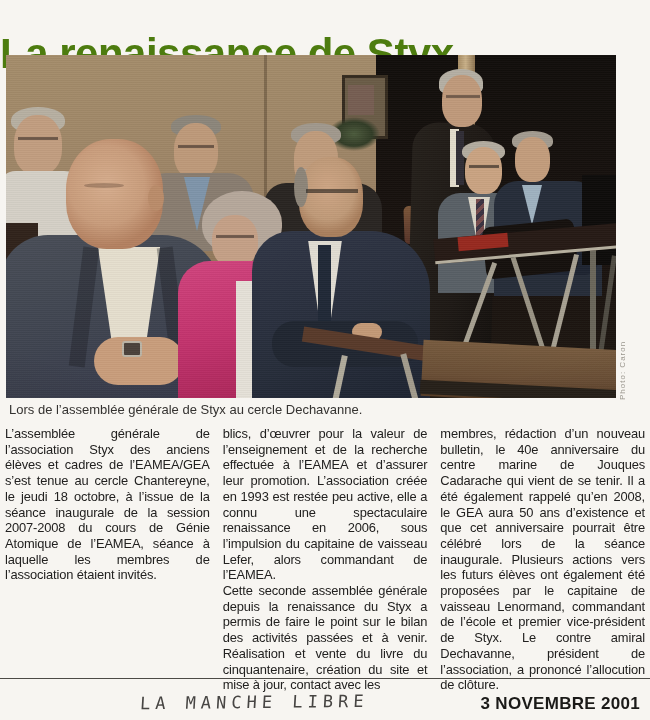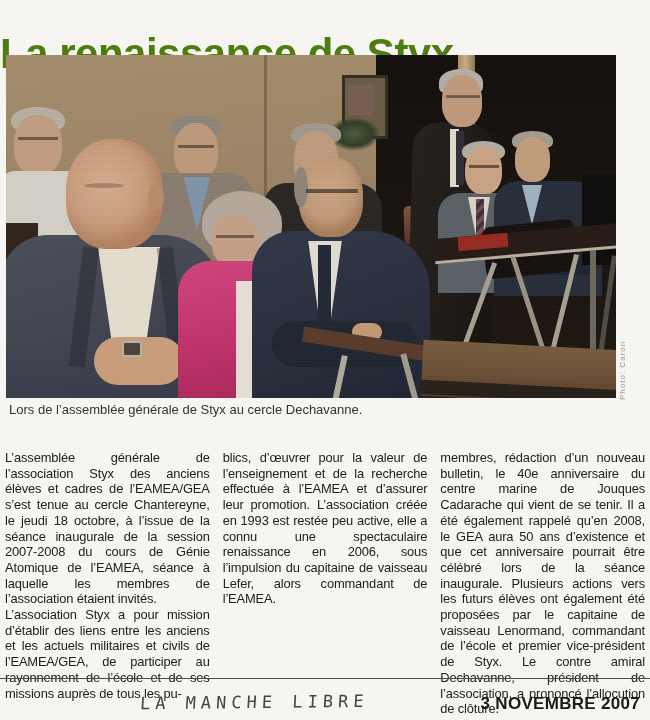--- a/index.html
+++ b/index.html
@@ -164,21 +164,21 @@
   .caption{
     position:absolute;left:9px;top:402px;width:600px;
     font-size:13px;color:var(--caption-ink,#343230);
   }
 
   
   .columns{
     position:absolute;left:5px;top:426px;width:640px;
     display:flex;gap:13px;
   }
-  .col{flex:1 1 0;margin-top:24px;}
+  .col{flex:1 1 0;}
   .para{
     margin:0;
     font-size:12.9px;line-height:15.7px;font-weight:500;
     text-align:justify;letter-spacing:-0.15px;
     color:#222120;
   }
 
   
   .footer-rule{position:absolute;left:0;top:678px;width:650px;height:0;border-top:1.5px solid #4c4a46;}
   .handwritten{
@@ -295,27 +295,27 @@
     <div class="grain"></div>
   </div>
 
   <div class="photo-credit">Photo: Caron</div>
 
   <div class="caption">Lors de l’assemblée générale de Styx au cercle Dechavanne.</div>
 
   <div class="columns">
     <div class="col">
         <p class="para">L’assemblée générale de l’association Styx des anciens élèves et cadres de l’EAMEA/GEA s’est tenue au cercle Chantereyne, le jeudi 18 octobre, à l’issue de la séance inaugurale de la session 2007-2008 du cours de Génie Atomique de l’EAMEA, séance à laquelle les membres de l’association étaient invités.</p>
-        <p class="para">L’association Styx a pour mission d’établir des liens entre les anciens et les actuels militaires et civils de l’EAMEA/GEA, de participer au rayonnement de l’école et de ses missions auprès de tous les pu-</p>
       </div>
     <div class="col">
         <p class="para">blics, d’œuvrer pour la valeur de l’enseignement et de la recherche effectuée à l’EAMEA et d’assurer leur promotion. L’association créée en 1993 est restée peu active, elle a connu une spectaculaire renaissance en 2006, sous l’impulsion du capitaine de vaisseau Lefer, alors commandant de l’EAMEA.</p>
+        <p class="para">Cette seconde assemblée générale depuis la renaissance du Styx a permis de faire le point sur le bilan des activités passées et à venir. Réalisation et vente du livre du cinquantenaire, création du site et mise à jour, contact avec les</p>
       </div>
     <div class="col">
         <p class="para">membres, rédaction d’un nouveau bulletin, le 40e anniversaire du centre marine de Jouques Cadarache qui vient de se tenir. Il a été également rappelé qu’en 2008, le GEA aura 50 ans d’existence et que cet anniversaire pourrait être célébré lors de la séance inaugurale. Plusieurs actions vers les futurs élèves ont également été proposées par le capitaine de vaisseau Lenormand, commandant de l’école et premier vice-président de Styx. Le contre amiral Dechavanne, président de l’association, a prononcé l’allocution de clôture.</p>
       </div>
   </div>
 
   <div class="footer-rule"></div>
   <div class="handwritten">LA MANCHE LIBRE</div>
-  <div class="date">3 NOVEMBRE 2007</div>
+  <div class="date">3 NOVEMBRE 2001</div>
 
 </div>
 
 </body></html>

